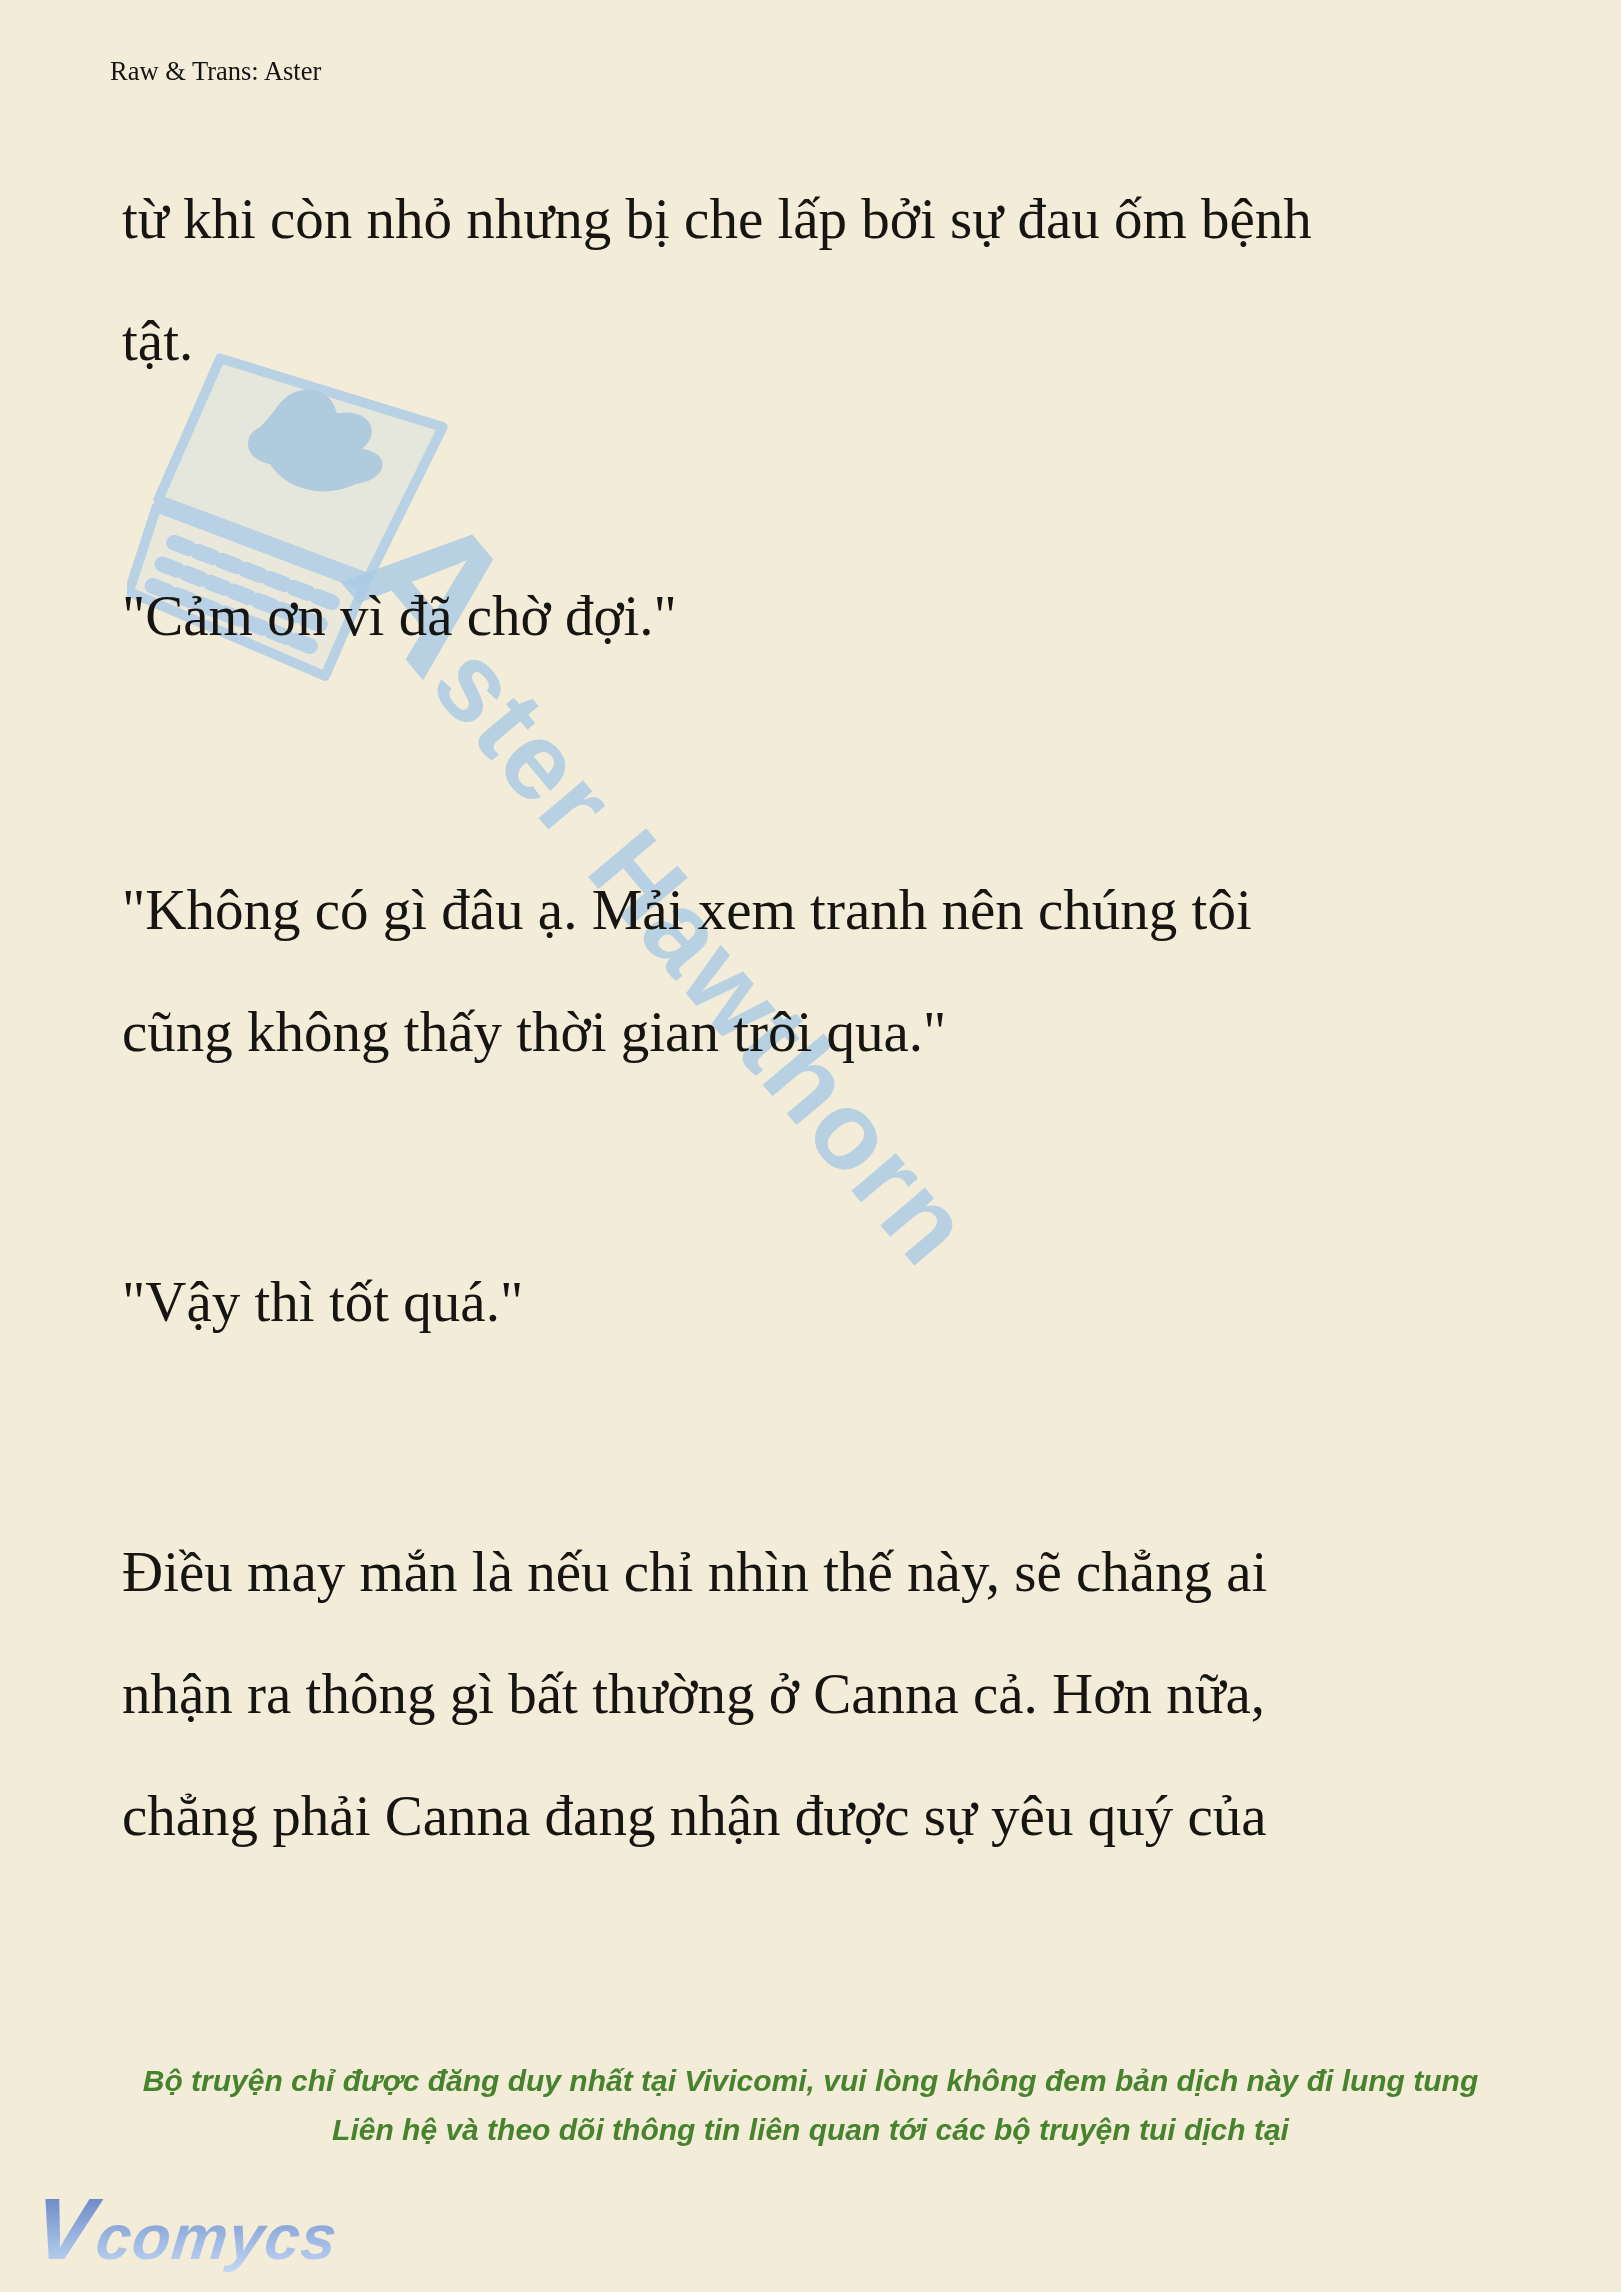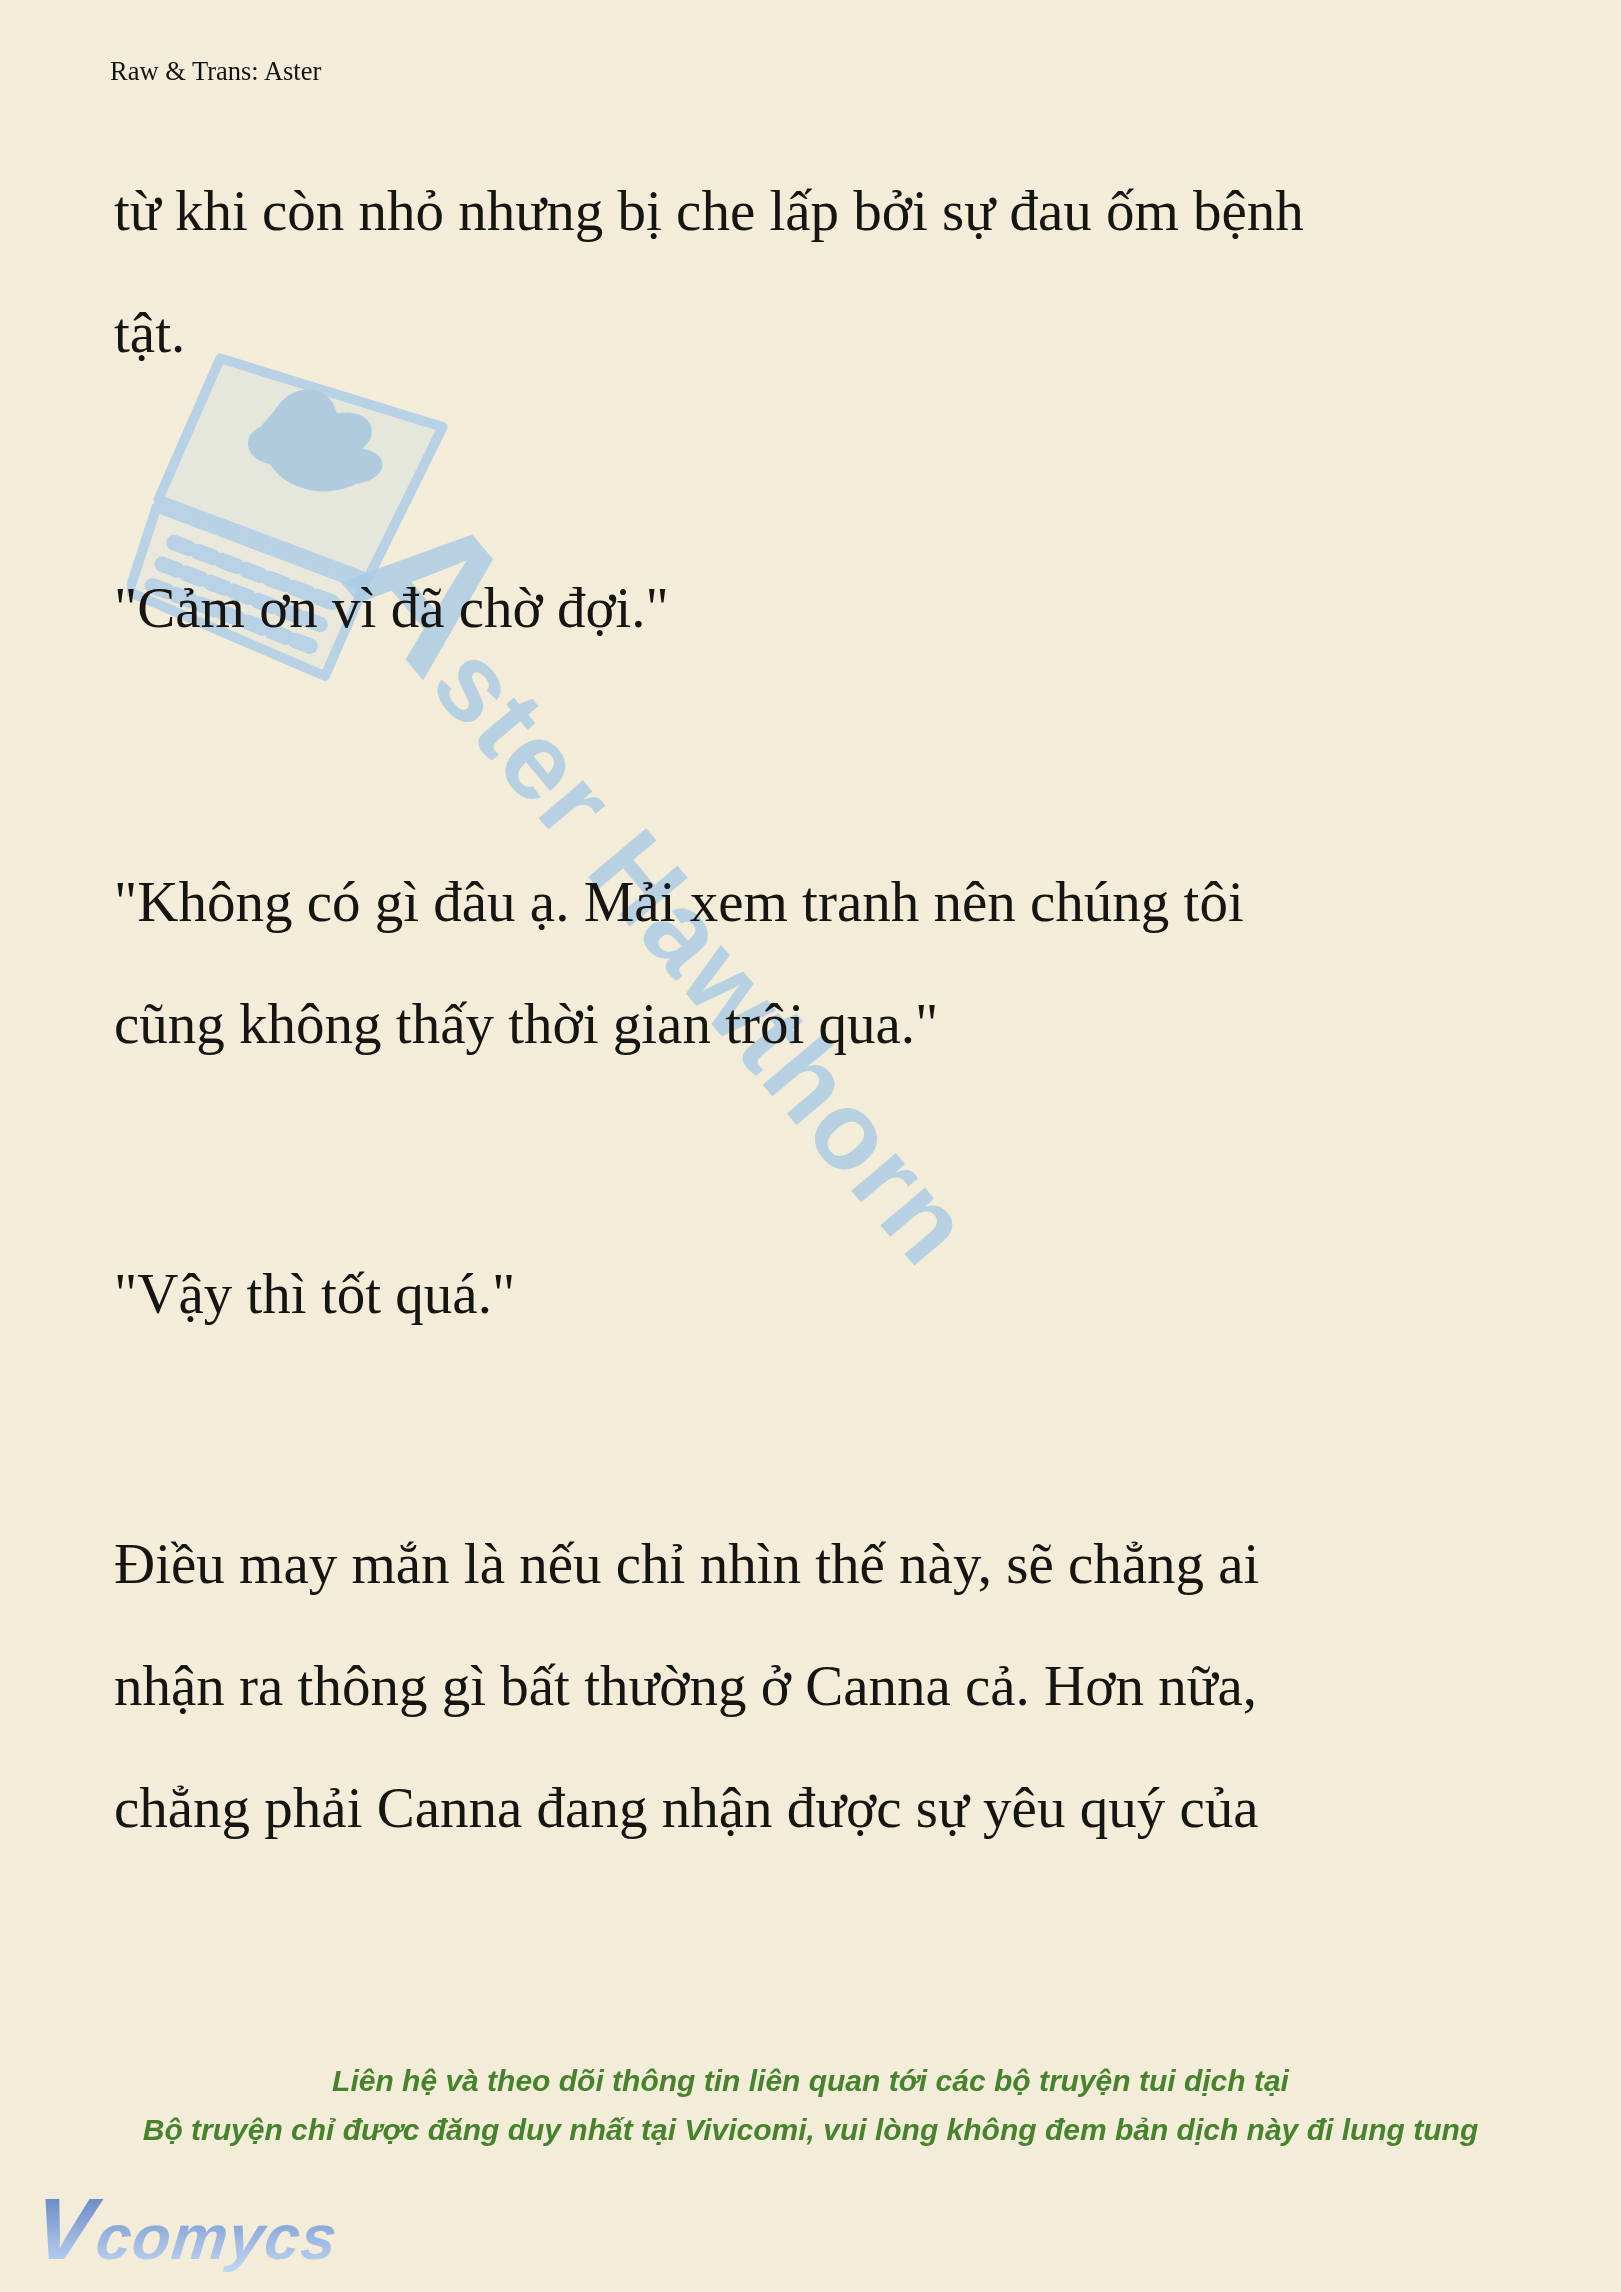--- a/index.html
+++ b/index.html
@@ -42,21 +42,21 @@
   }
 
   
   .para{
     position:absolute;left:110px;width:1451px;
     font-family:"Liberation Serif", serif;
     font-size:57px;line-height:122px;
     color:#171511;
     white-space:pre-line;
     z-index:1;
-    margin:4px;
+    margin:12px;
   }
   .p1{top:146px;}
   .p2{top:543px;}
   .p3{top:837px;}
   .p4{top:1229px;}
   .p5{top:1499px;}
 
   
   .footer{
     position:absolute;left:0;top:2056px;width:1621px;
@@ -110,18 +110,18 @@
 tật.</p>
 <p class="para p2">"Cảm ơn vì đã chờ đợi."</p>
 <p class="para p3">"Không có gì đâu ạ. Mải xem tranh nên chúng tôi
 cũng không thấy thời gian trôi qua."</p>
 <p class="para p4">"Vậy thì tốt quá."</p>
 <p class="para p5">Điều may mắn là nếu chỉ nhìn thế này, sẽ chẳng ai
 nhận ra thông gì bất thường ở Canna cả. Hơn nữa,
 chẳng phải Canna đang nhận được sự yêu quý của</p>
 
 <div class="footer">
+  <div>Bộ truyện chỉ được đăng duy nhất tại Vivicomi, vui lòng không đem bản dịch này đi lung tung</div>
   <div>Liên hệ và theo dõi thông tin liên quan tới các bộ truyện tui dịch tại</div>
-  <div>Bộ truyện chỉ được đăng duy nhất tại Vivicomi, vui lòng không đem bản dịch này đi lung tung</div>
 </div>
 
 <div class="logo">Vcomycs</div>
 
 
 </body></html>

